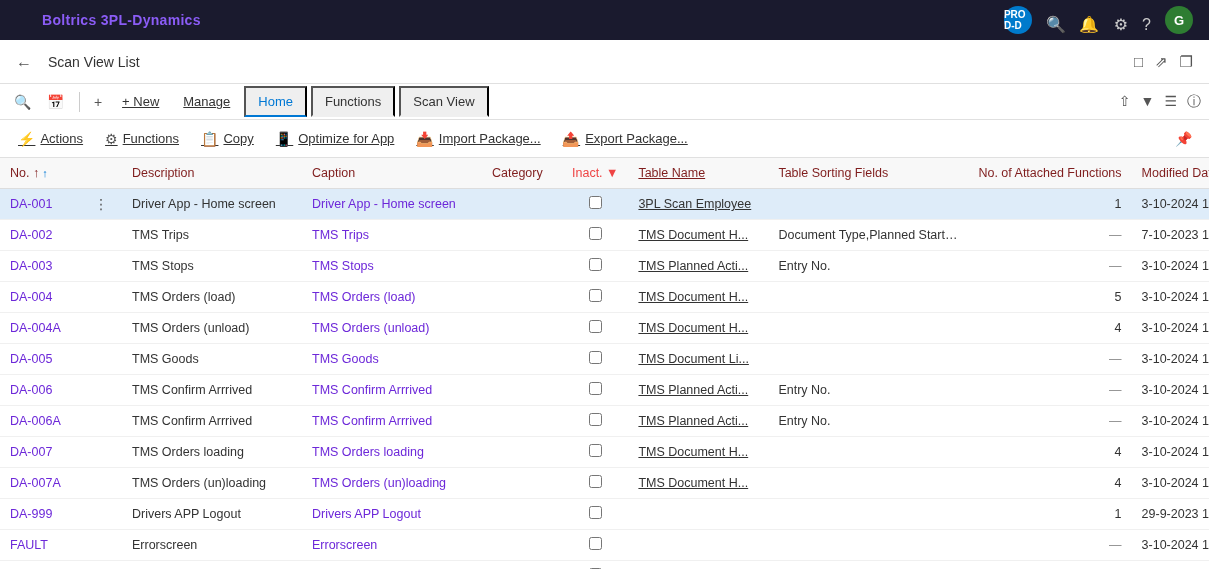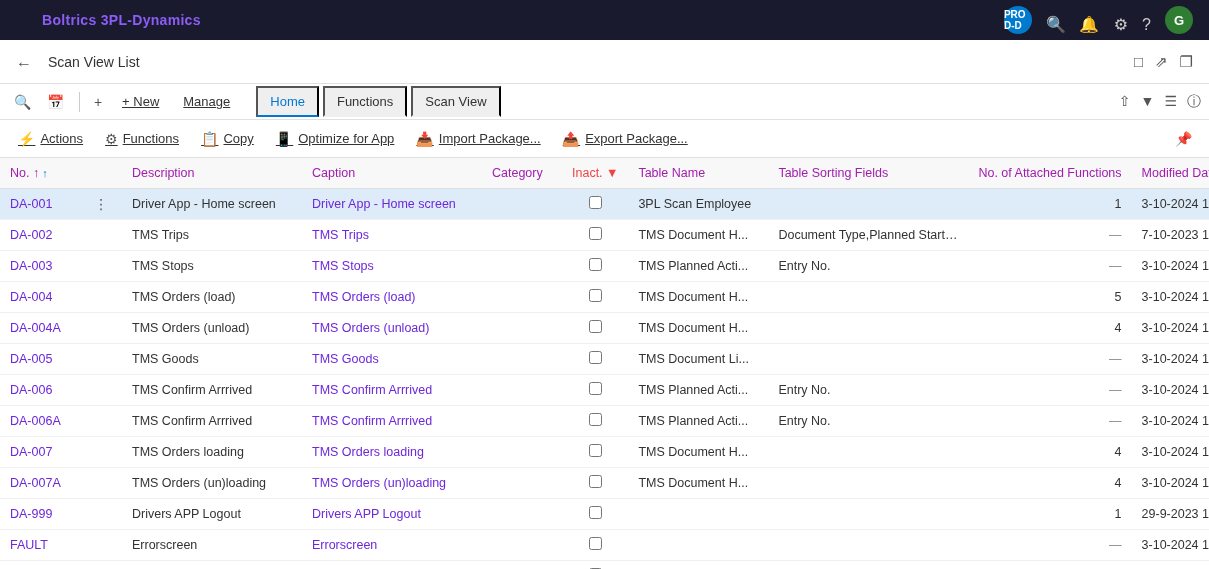--- a/index.html
+++ b/index.html
@@ -52,21 +52,21 @@
       align-items: center;
       padding: 0 8px;
       border-bottom: 1px solid #e0e0e0;
       gap: 4px;
     }
     .tab-bar .icon-action { color: #555; cursor: pointer; padding: 4px 6px; font-size: 14px; }
     .tab-separator { width: 1px; height: 20px; background: #ccc; margin: 0 4px; }
     .tab-item {
       padding: 6px 12px; font-size: 13px; cursor: pointer; color: #333; border-bottom: 2px solid transparent;
     }
-    .tab-item.active { color: #0078d4; border-bottom: 2px solid #0078d4; font-weight: 500; margin-left: 12px; }
+    .tab-item.active { color: #0078d4; border-bottom: 2px solid #0078d4; font-weight: 500; }
     .tab-bar-right { margin-left: auto; display: flex; gap: 10px; color: #555; font-size: 14px; }
     .tab-bar-right span { cursor: pointer; }
 
     
     .action-bar {
       background: white;
       height: 38px;
       display: flex;
       align-items: center;
       padding: 0 8px;
@@ -95,21 +95,21 @@
       font-size: 12.5px;
     }
     thead tr {
       background: #f8f8f8;
       border-bottom: 1px solid #ddd;
     }
     thead th {
       text-align: left;
       padding: 8px 10px;
       font-weight: 500;
-      color: #a21caf;
+      color: #7f1d1d;
       white-space: nowrap;
       border-right: none;
       user-select: none;
     }
     thead th.sort-asc::after { content: ' ↑'; color: #0078d4; font-size: 11px; }
     thead th.filter-active { color: #ef4444; }
     tbody tr {
       border-bottom: 1px solid #f0f0f0;
       cursor: default;
     }
@@ -126,21 +126,21 @@
     .row-menu-btn {
       background: none; border: none; color: #555; cursor: pointer; font-size: 14px;
       padding: 0 4px; opacity: 0;
     }
     tbody tr.selected .row-menu-btn { opacity: 1; }
     .no-col { min-width: 80px; }
     .desc-col { min-width: 180px; }
     .caption-col { min-width: 180px; }
     .cat-col { min-width: 80px; }
     .inact-col { min-width: 60px; text-align: center; }
-    .tablename-col { min-width: 140px; }
+    .tablename-col { min-width: 140px; text-decoration: underline; }
     .sorting-col { min-width: 160px; }
     .attached-col { min-width: 110px; text-align: right; }
     .modified-col { min-width: 140px; }
     .dash-val { color: #888; }
   </style>
 </head>
 <body>
 
 <div class="top-nav">
   <span class="top-nav-title">Boltrics 3PL-Dynamics</span>

